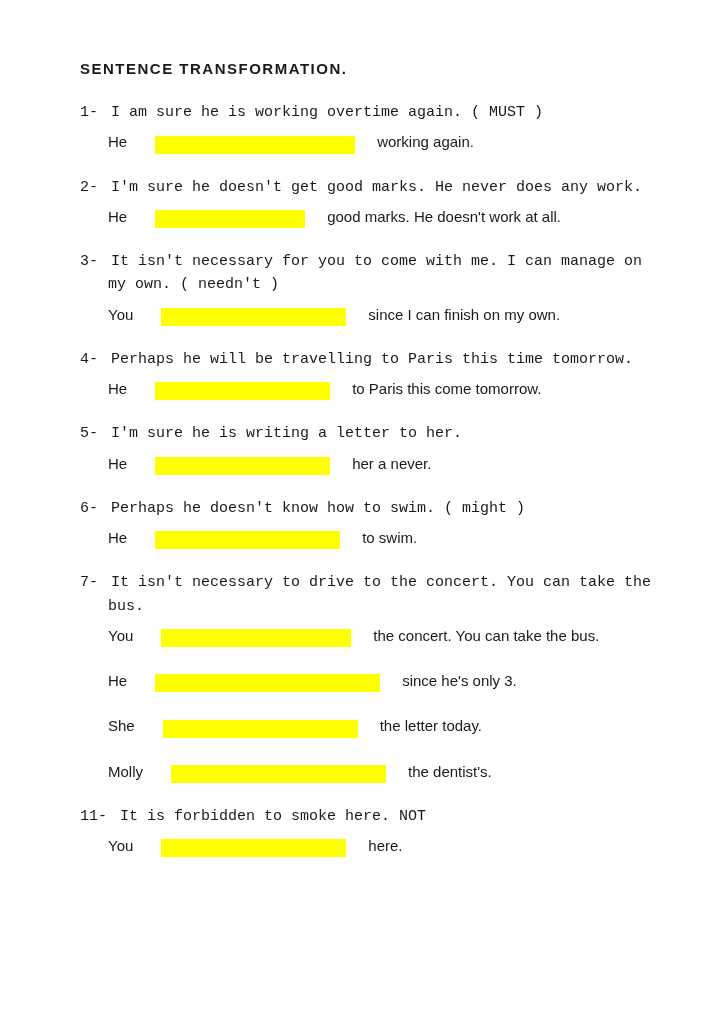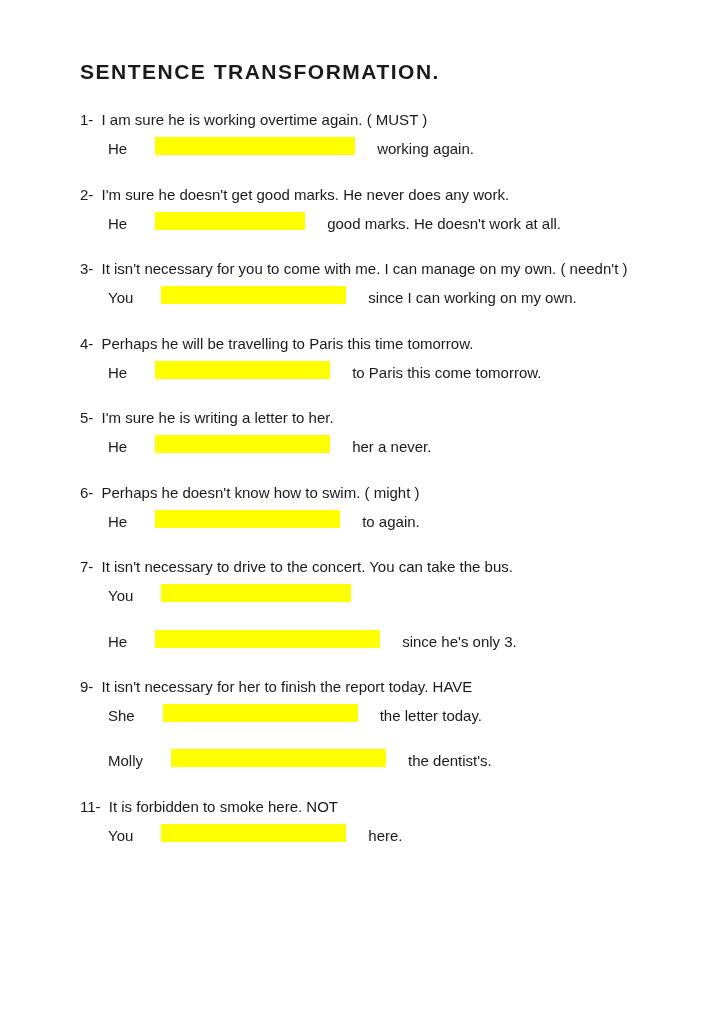--- a/index.html
+++ b/index.html
@@ -12,51 +12,52 @@
       background: #ffffff;
       font-family: Arial, sans-serif;
       font-size: 15px;
       color: #1a1a1a;
       width: 725px;
       min-height: 1024px;
       padding: 60px 70px 60px 80px;
     }
 
     .page-title {
-      font-size: 21px;
+      font-size: 15px;
       font-weight: bold;
       letter-spacing: 1.5px;
       text-transform: uppercase;
       margin-bottom: 24px;
     }
 
     .exercises {
       list-style: none;
       padding: 0;
     }
 
     .exercise-item {
       margin-bottom: 22px;
     }
 
     .exercise-prompt {
       margin-bottom: 6px;
       line-height: 1.55;
       padding-left: 28px;
       text-indent: -28px;
+      font-family: Liberation Mono, monospace;
     }
 
     .exercise-number {
       font-weight: normal;
       margin-right: 4px;
     }
 
     .exercise-answer {
       display: flex;
-      align-items: flex-start;
+      align-items: flex-end;
       padding-left: 28px;
       line-height: 1.55;
       gap: 16px;
     }
 
     .answer-prefix {
       margin-right: 6px;
       white-space: nowrap;
     }
 
@@ -93,21 +94,21 @@
         <span class="answer-prefix">He</span>
         <span class="answer-blank" style="width: 150px;"></span>
         <span class="answer-suffix">good marks. He doesn't work at all.</span>
       </div>
     </li>
     <li class="exercise-item">
       <div class="exercise-prompt"><span class="exercise-number">3-  </span>It isn't necessary for you to come with me. I can manage on my own.  ( needn't )</div>
       <div class="exercise-answer">
         <span class="answer-prefix">You</span>
         <span class="answer-blank" style="width: 185px;"></span>
-        <span class="answer-suffix">since I can working on my own.</span>
+        <span class="answer-suffix">since I can finish on my own.</span>
       </div>
     </li>
     <li class="exercise-item">
       <div class="exercise-prompt"><span class="exercise-number">4-  </span>Perhaps he will be travelling to Paris this time tomorrow.</div>
       <div class="exercise-answer">
         <span class="answer-prefix">He</span>
         <span class="answer-blank" style="width: 175px;"></span>
         <span class="answer-suffix">to Paris this come tomorrow.</span>
       </div>
     </li>
@@ -117,39 +118,39 @@
         <span class="answer-prefix">He</span>
         <span class="answer-blank" style="width: 175px;"></span>
         <span class="answer-suffix">her a never.</span>
       </div>
     </li>
     <li class="exercise-item">
       <div class="exercise-prompt"><span class="exercise-number">6-  </span>Perhaps he doesn't know how to swim.  ( might )</div>
       <div class="exercise-answer">
         <span class="answer-prefix">He</span>
         <span class="answer-blank" style="width: 185px;"></span>
-        <span class="answer-suffix">to again.</span>
+        <span class="answer-suffix">to swim.</span>
       </div>
     </li>
     <li class="exercise-item">
       <div class="exercise-prompt"><span class="exercise-number">7-  </span>It isn't necessary to drive to the concert. You can take the bus.</div>
       <div class="exercise-answer">
         <span class="answer-prefix">You</span>
         <span class="answer-blank" style="width: 190px;"></span>
+        <span class="answer-suffix">the concert. You can take the bus.</span>
       </div>
     </li>
     <li class="exercise-item">
       <div class="exercise-answer">
         <span class="answer-prefix">He</span>
         <span class="answer-blank" style="width: 225px;"></span>
         <span class="answer-suffix">since he's only 3.</span>
       </div>
     </li>
     <li class="exercise-item">
-      <div class="exercise-prompt"><span class="exercise-number">9-  </span>It isn't necessary for her to finish the report today. HAVE</div>
       <div class="exercise-answer">
         <span class="answer-prefix">She</span>
         <span class="answer-blank" style="width: 195px;"></span>
         <span class="answer-suffix">the letter today.</span>
       </div>
     </li>
     <li class="exercise-item">
       <div class="exercise-answer">
         <span class="answer-prefix">Molly</span>
         <span class="answer-blank" style="width: 215px;"></span>

